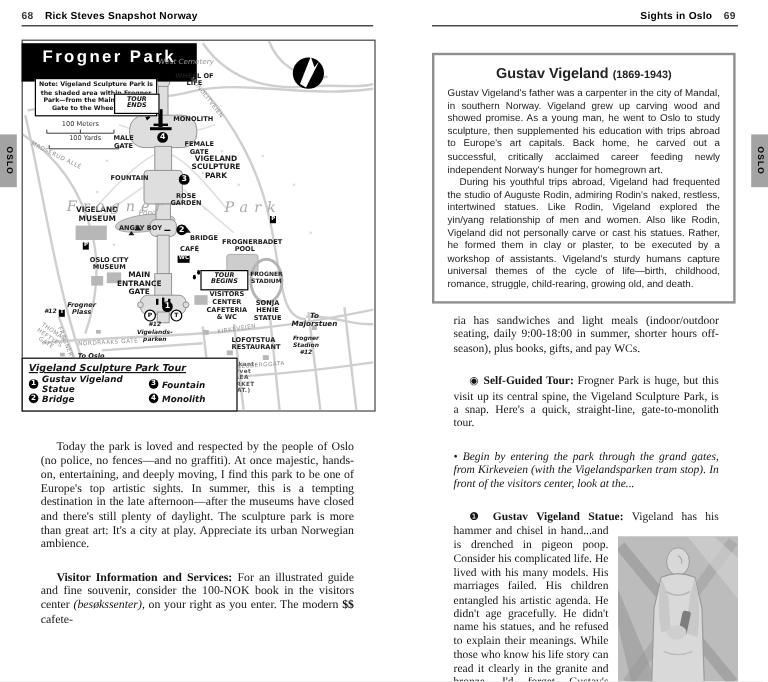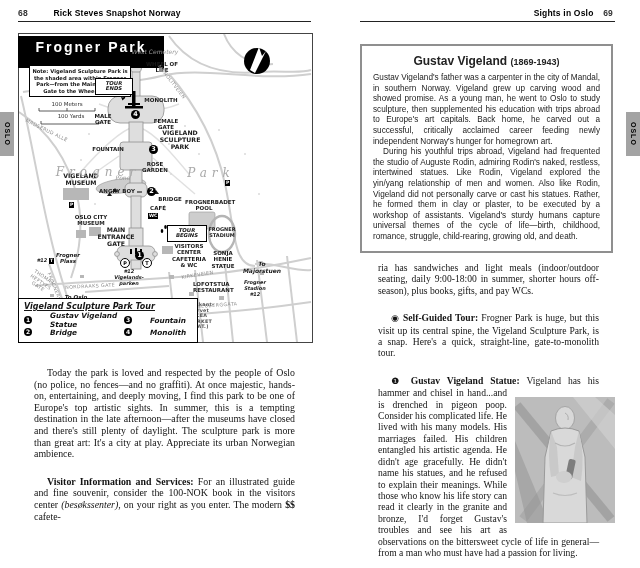--- a/index.html
+++ b/index.html
@@ -4,21 +4,21 @@
 <style>
   html,body{margin:0;padding:0;background:#e9e9e9;}
   #spread{position:relative;width:640px;height:568px;background:#ffffff;overflow:hidden;
           font-family:"Liberation Serif","DejaVu Serif",serif;color:#141414;}
   .page{position:absolute;top:0;height:568px;width:320px;}
   #pageL{left:0;}
   #pageR{left:320px;}
 
   
   .phead{position:absolute;top:8px;font:700 8.5px "Liberation Sans",sans-serif;color:#000;letter-spacing:.2px;}
-  .phead .pnum{font-weight:700;margin-right:23px;color:#333;}
+  .phead .pnum{font-weight:700;margin-right:7px;color:#333;}
   .rule{position:absolute;height:1px;background:#222;}
 
   
   .tab{position:absolute;width:14px;height:44px;background:#a3a3a3;color:#000;
        font:700 7px "Liberation Sans",sans-serif;letter-spacing:1px;
        writing-mode:vertical-rl;text-align:center;line-height:14px;}
 
   
   #mapbox{position:absolute;left:18px;top:33px;width:293px;height:308px;border:1px solid #444;background:#fff;}
   #maptitle{position:absolute;left:-1px;top:2px;width:146px;height:32px;background:#000;color:#fff;
@@ -35,21 +35,21 @@
         font:700 6.5px/9px "DejaVu Sans",sans-serif;text-align:center;}
   .tourbox{position:absolute;border:1px solid #000;background:#fff;
            font:italic 700 5.3px/1.1 "DejaVu Sans",sans-serif;text-align:center;padding:1.5px 2px;}
   .icb{position:absolute;background:#000;color:#fff;font:700 4.6px/6px "DejaVu Sans",sans-serif;
        padding:0 1px;height:6px;text-align:center;}
   .circ{position:absolute;width:8px;height:8px;border:1px solid #000;border-radius:50%;background:#fff;
         font:700 5px/8px "DejaVu Sans",sans-serif;text-align:center;color:#000;}
   #legend{position:absolute;left:-1px;bottom:-1px;width:168px;background:#fff;border:1px solid #000;padding:3px 5px 4px 5px;}
   #legend .lt{font:italic 700 8px "DejaVu Sans",sans-serif;text-decoration:underline;margin-bottom:3px;}
   #legend .lgrid{display:grid;grid-template-columns:100px 58px;grid-auto-flow:column;grid-template-rows:repeat(2,12px);}
-  .litem{display:flex;align-items:center;gap:18px;font:italic 700 7.3px "DejaVu Sans",sans-serif;}
+  .litem{display:flex;align-items:center;gap:3px;font:italic 700 7.3px "DejaVu Sans",sans-serif;}
   .litem .ln{flex:0 0 8px;width:8px;height:8px;border-radius:50%;background:#000;color:#fff;
              font:700 6px/8px "DejaVu Sans",sans-serif;text-align:center;font-style:normal;}
   .scale{position:absolute;font:400 5.5px "DejaVu Sans",sans-serif;color:#333;text-align:center;}
 
   
   .body{position:absolute;text-align:justify;font-size:9.9px;line-height:11.6px;}
   #bodyL{left:18px;top:351px;width:293px;}
   .body p{margin:16px;}
   .ind{text-indent:13px;}
   .lead{font-weight:700;}
@@ -294,20 +294,21 @@
 
     <div id="sidebar">
       <h3><span>Gustav Vigeland</span> <span class="yrs">(1869-1943)</span></h3>
       <p class="sbp">Gustav Vigeland's father was a carpenter in the city of Mandal, in southern Norway. Vigeland grew up carving wood and showed promise. As a young man, he went to Oslo to study sculpture, then supplemented his education with trips abroad to Europe's art capitals. Back home, he carved out a successful, critically acclaimed career feeding newly independent Norway's hunger for homegrown art.</p>
       <p class="sbp ind2">During his youthful trips abroad, Vigeland had frequented the studio of Auguste Rodin, admiring Rodin's naked, restless, intertwined statues. Like Rodin, Vigeland explored the yin/yang relationship of men and women. Also like Rodin, Vigeland did not personally carve or cast his statues. Rather, he formed them in clay or plaster, to be executed by a workshop of assistants. Vigeland's sturdy humans capture universal themes of the cycle of life—birth, childhood, romance, struggle, child-rearing, growing old, and death.</p>
     </div>
 
     <div class="body" id="bodyR">
       <p>ria has sandwiches and light meals (indoor/outdoor seating, daily 9:00-18:00 in summer, shorter hours off-season), plus books, gifts, and pay WCs.</p>
       <p class="ind"><span class="touricon">◉</span> <span class="lead">Self-Guided Tour:</span><span> Frogner Park is huge, but this visit up its central spine, the Vigeland Sculpture Park, is a snap. Here's a quick, straight-line, gate-to-monolith tour.</span></p>
+      <p class="ital">• Begin by entering the park through the grand gates, from Kirkeveien (with the Vigelandsparken tram stop). In front of the visitors center, look at the...</p>
 
       <div>
         <span class="spacer"></span>
         <div id="photo">
           <svg width="100" height="126" viewBox="0 0 100 126">
             <rect width="100" height="126" fill="#bcbcbc"></rect>
             <path d="M2,8 L96,122" stroke="#9e9e9e" stroke-width="9" opacity=".8"></path>
             <path d="M96,4 L8,122" stroke="#a6a6a6" stroke-width="9" opacity=".7"></path>
             <polygon points="58,0 100,52 100,18 80,0" fill="#d3d3d3" opacity=".6"></polygon>
             <polygon points="0,44 34,126 12,126 0,74" fill="#929292" opacity=".5"></polygon>

